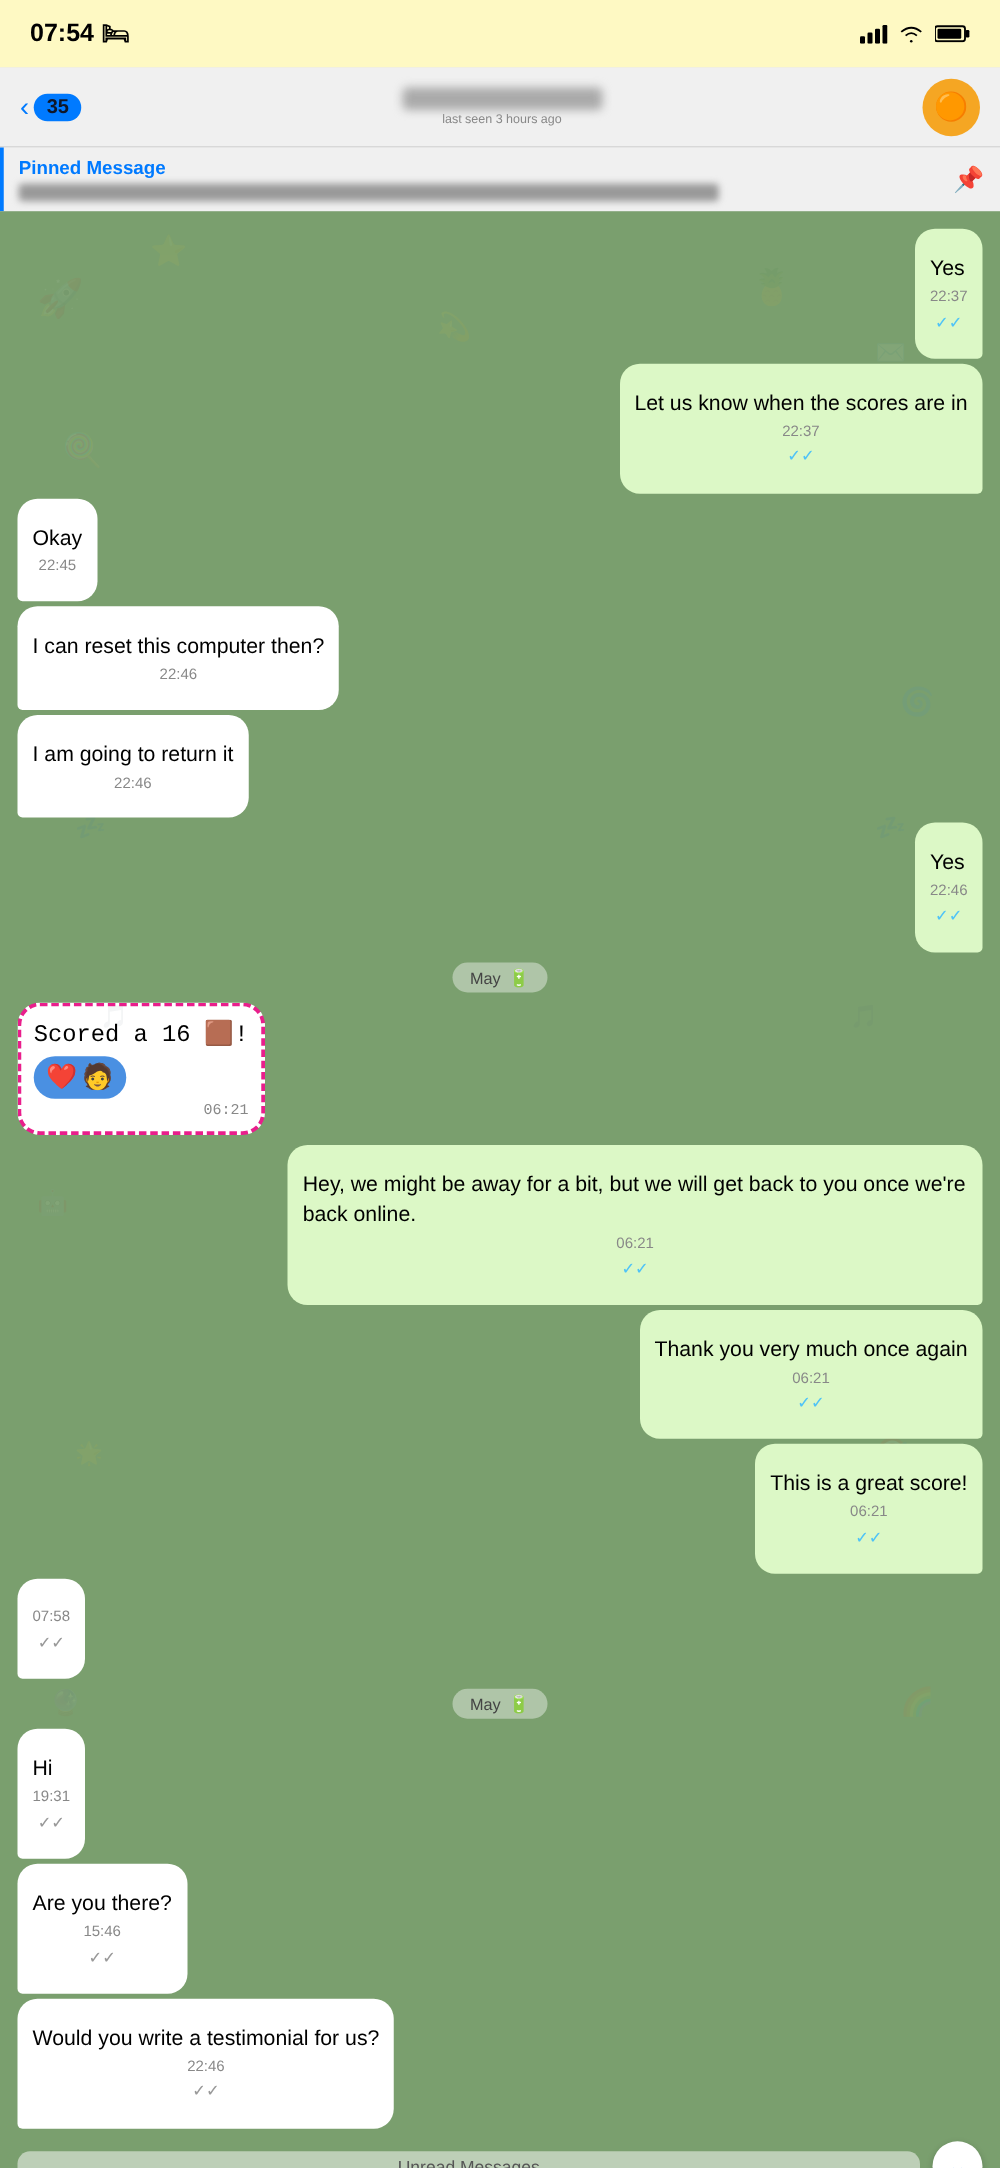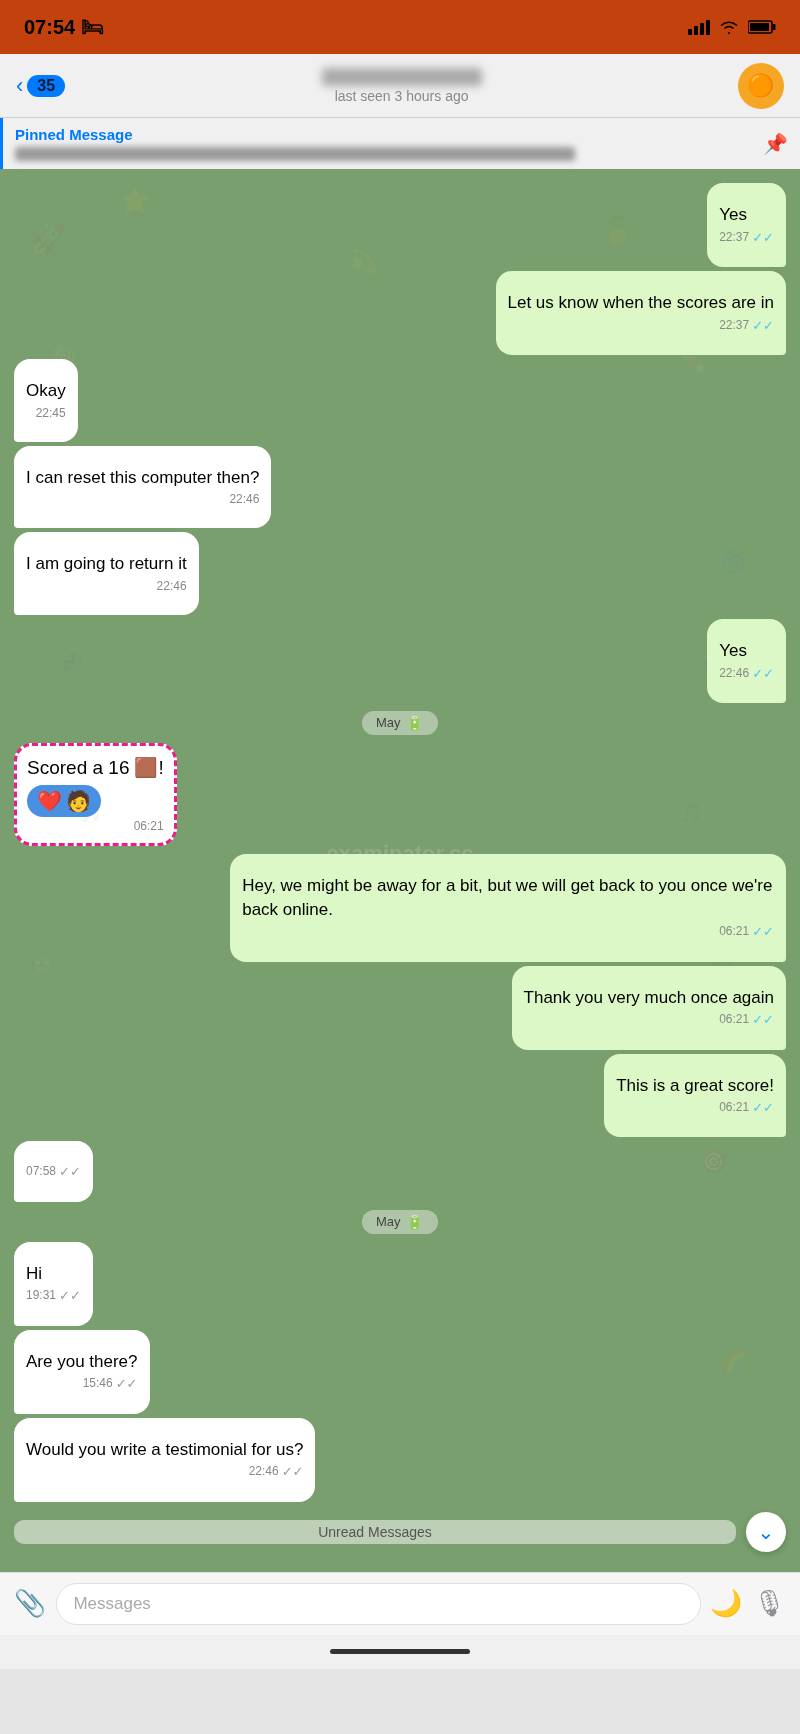--- a/index.html
+++ b/index.html
@@ -9,21 +9,21 @@
       min-height: 1734px;
       background: #e5e5e5;
       font-family: -apple-system, 'Helvetica Neue', sans-serif;
       position: relative;
       overflow-x: hidden;
     }
 
     
     .status-bar {
       height: 54px;
-      background: #c2410c;
+      background: #fef9c3;
       display: flex;
       align-items: center;
       justify-content: space-between;
       padding: 0 24px;
     }
     .status-time {
       font-size: 20px;
       font-weight: 600;
       color: #000;
       display: flex;
@@ -68,21 +68,21 @@
       align-items: center;
     }
     .contact-name-blurred {
       width: 160px;
       height: 18px;
       background: #aaa;
       border-radius: 4px;
       filter: blur(4px);
     }
     .contact-status {
-      font-size: 14px;
+      font-size: 10px;
       color: #888;
       margin-top: 2px;
     }
     .avatar-circle {
       width: 46px;
       height: 46px;
       border-radius: 50%;
       background: #f5a623;
       display: flex;
       align-items: center;
@@ -165,24 +165,25 @@
       background: #dcf8c6;
       border-bottom-right-radius: 4px;
     }
     .bubble.received {
       background: #ffffff;
       border-bottom-left-radius: 4px;
     }
 
     .bubble-meta {
       display: flex;
-      align-items: flex-start;
+      align-items: center;
       justify-content: flex-end;
       gap: 3px;
       margin-top: 2px;
+      flex-direction: column;
     }
     .msg-time {
       font-size: 12px;
       color: #888;
     }
     .msg-ticks {
       font-size: 13px;
       color: #4fc3f7;
     }
     .msg-ticks.grey {
@@ -206,20 +207,21 @@
       gap: 6px;
     }
 
     
     .highlighted-bubble {
       border: 3px dashed #e91e8c;
       border-radius: 18px;
       padding: 10px;
       background: white;
       max-width: 280px;
+      font-family: Liberation Mono, monospace;
     }
     .highlighted-inner-text {
       font-size: 19px;
       font-weight: 500;
       color: #000;
       margin-bottom: 6px;
     }
     .reaction-row {
       display: flex;
       align-items: center;

